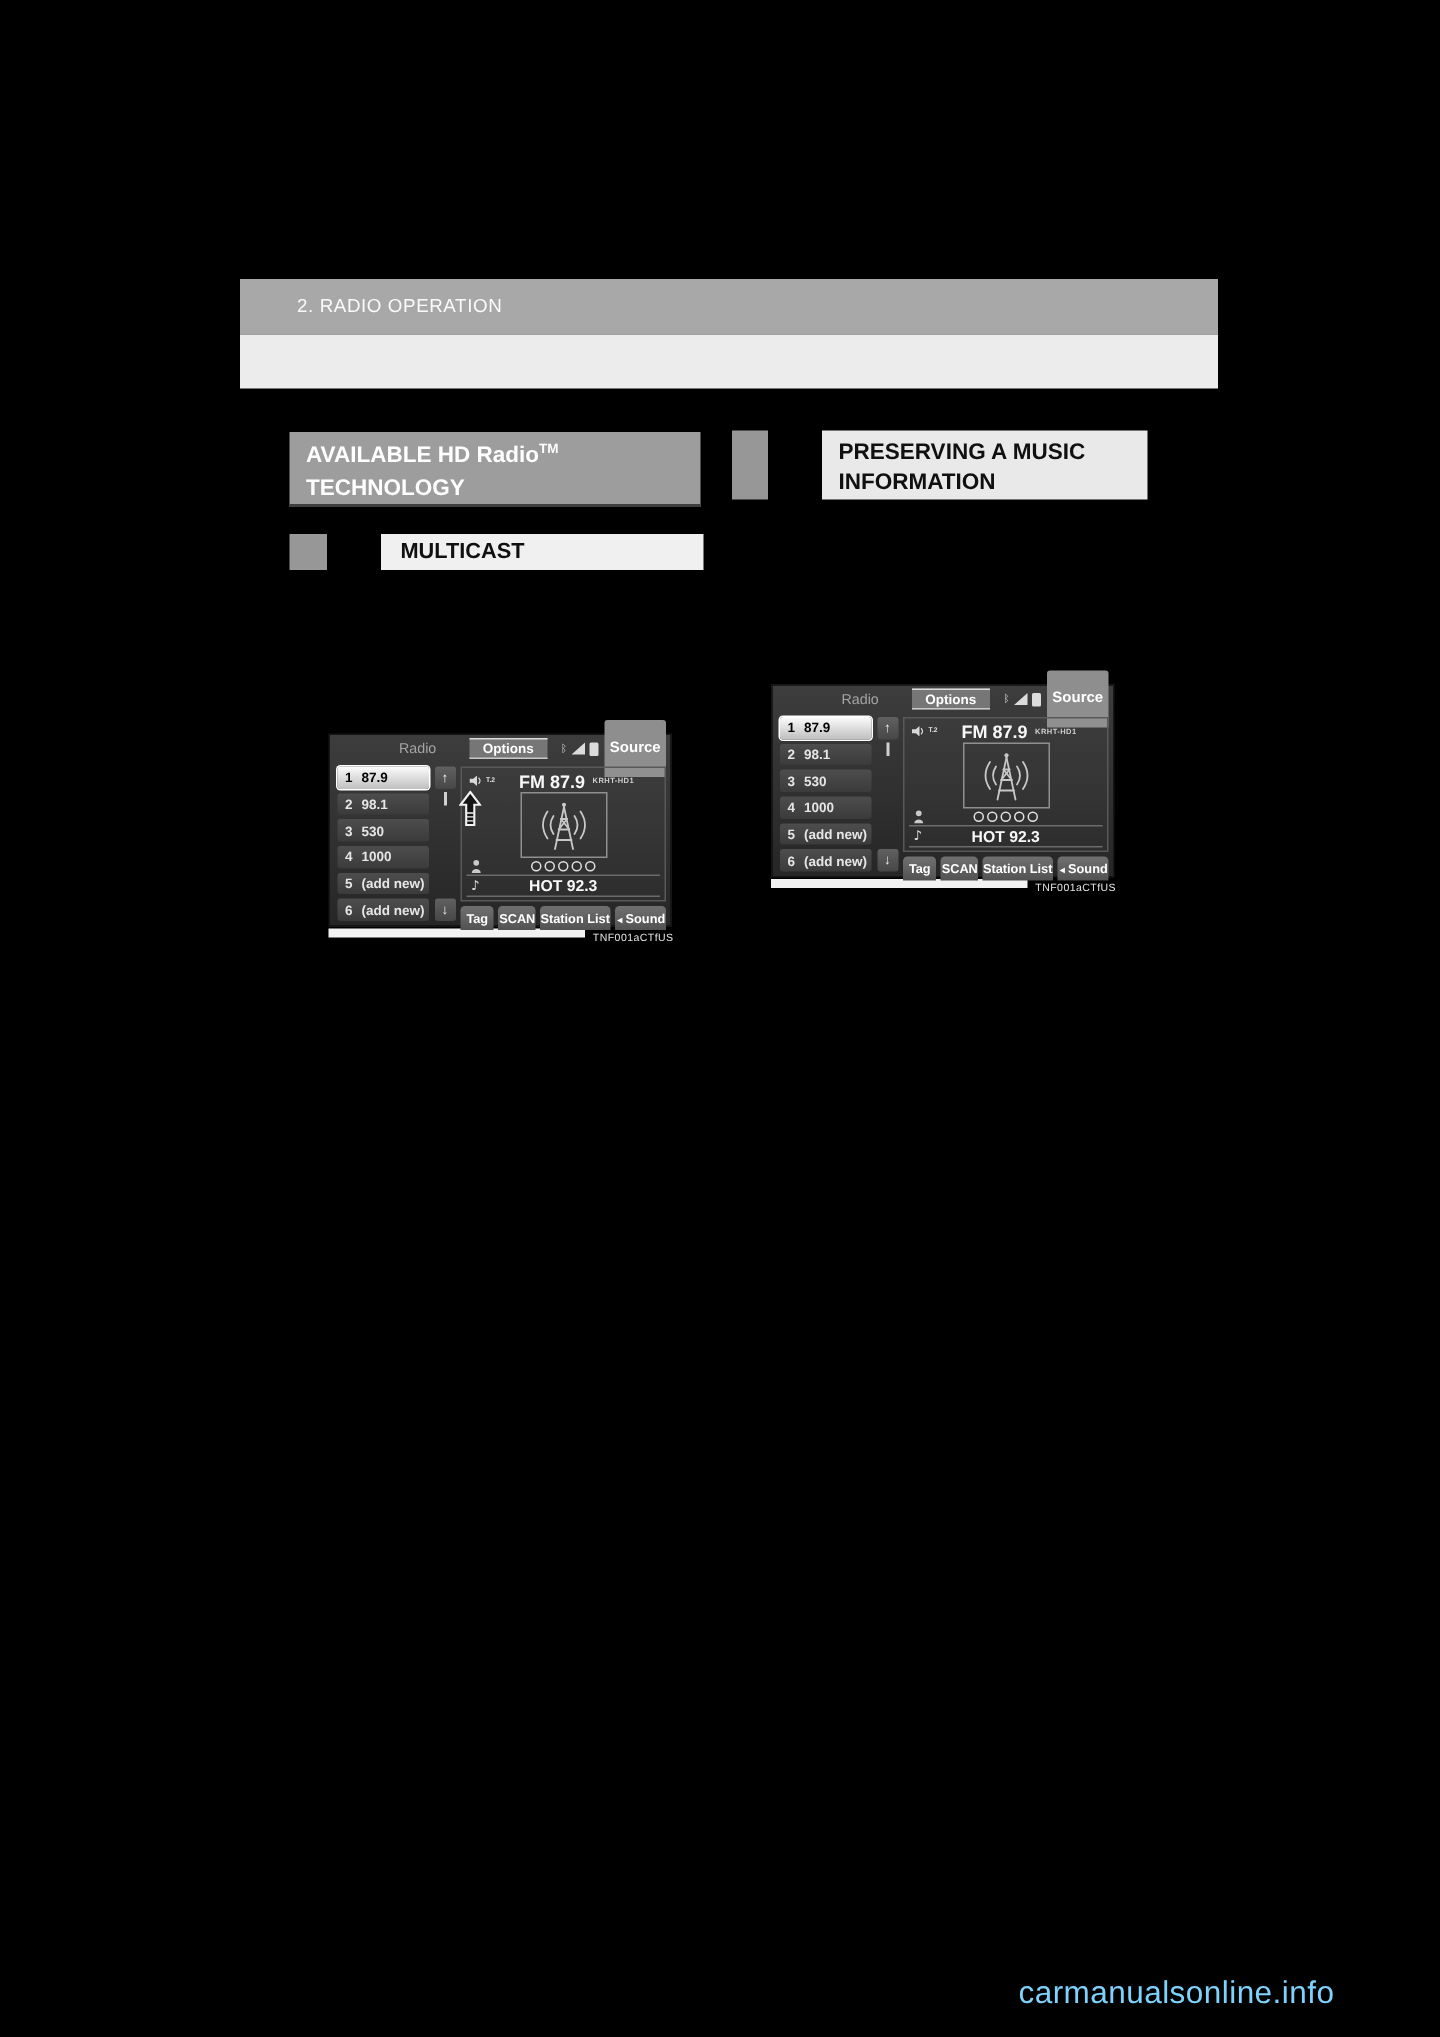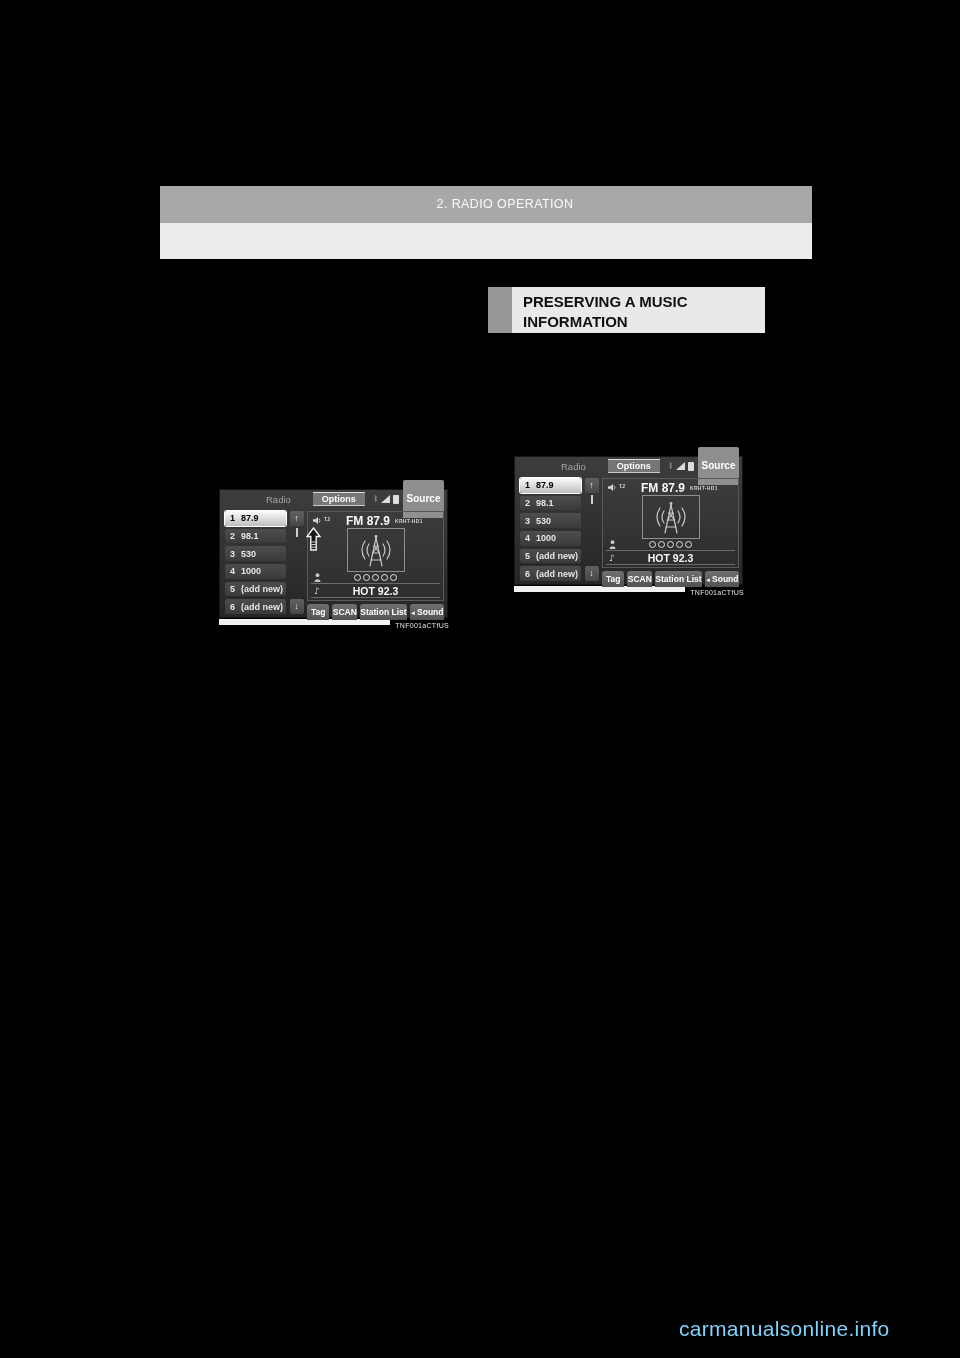--- a/index.html
+++ b/index.html
@@ -2,29 +2,29 @@
 <html><head>
 <meta charset="utf-8">
 <style>
   html,body{margin:0;padding:0;background:#000;}
   .page{position:relative;width:960px;height:1358px;background:#000;overflow:hidden;
         font-family:"Liberation Sans",sans-serif;}
   .abs{position:absolute;}
 
   
   .header-bar{left:160px;top:186px;width:652px;height:37px;background:#a8a8a8;}
-  .header-title{padding-left:38px;line-height:37px;color:#fafafa;font-size:12.5px;letter-spacing:.4px;text-align:center;}
+  .header-title{padding-left:38px;line-height:37px;color:#fafafa;font-size:12.5px;letter-spacing:.4px;}
   .header-substrip{left:160px;top:223px;width:652px;height:36px;background:#ececec;}
 
   
   .h-avail{left:193px;top:288px;width:274px;height:50px;background:#9d9d9d;color:#fff;
            font-weight:bold;font-size:15px;line-height:1.45;padding:5px 0 0 11px;
            box-sizing:border-box;border-bottom:2px solid #3f3f3f;}
   .h-avail sup{font-size:9px;}
-  .h-box{display:flex;}
+  .h-box{display:flex;gap:36px;}
   .h-preserve{left:488px;top:287px;width:277px;height:46px;}
   .h-multi{left:193px;top:356px;width:276px;height:24px;}
   .h-square{background:#979797;}
   .h-preserve .h-square{width:24px;}
   .h-multi .h-square{width:25px;}
   .h-text{flex:1;background:#e9e9e9;color:#101010;font-weight:bold;font-size:15px;line-height:1.35;
           padding:5px 0 0 11px;}
   .h-multi .h-text{background:#f0f0f0;font-size:14.5px;line-height:24px;padding:0 0 0 13px;}
 
   
@@ -92,29 +92,37 @@
 </head>
 <body>
 
 <div class="page">
 
   <div class="abs header-bar">
     <div class="header-title">2. RADIO OPERATION</div>
   </div>
   <div class="abs header-substrip"></div>
 
+  <div class="abs h-avail">
+    <div><span>AVAILABLE HD Radio</span><sup>TM</sup></div>
+    <div>TECHNOLOGY</div>
+  </div>
 
   <div class="abs h-box h-preserve">
     <div class="h-square"></div>
     <div class="h-text">
       <div>PRESERVING A MUSIC</div>
       <div>INFORMATION</div>
     </div>
   </div>
 
+  <div class="abs h-box h-multi">
+    <div class="h-square"></div>
+    <div class="h-text">MULTICAST</div>
+  </div>
 
   <div class="abs figure fig1">
     <div class="radio-ui">
       <div class="rtop">
         <span class="rtitle">Radio</span>
         <div class="opt-btn">Options</div>
         <div class="rspacer"></div>
         <span class="bt-icon">ᛒ</span>
         <span class="sig-icon"></span>
         <span class="batt-icon"></span>

